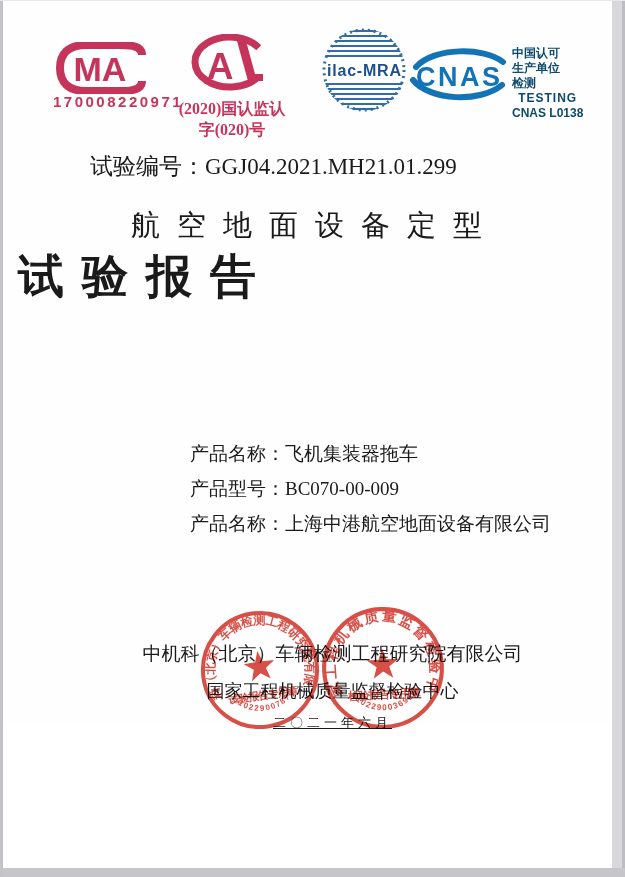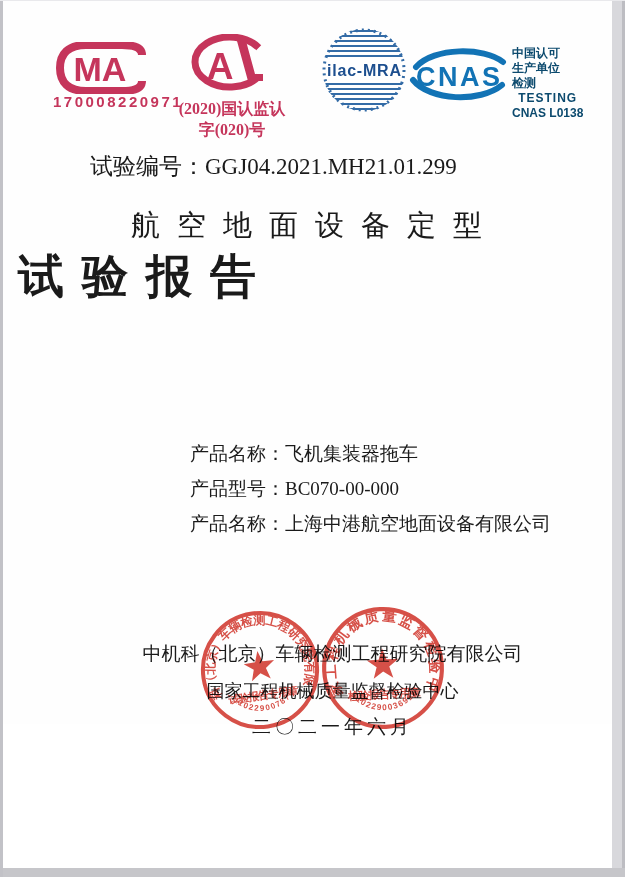--- a/index.html
+++ b/index.html
@@ -32,21 +32,21 @@
   .title2{position:absolute;left:0;top:246px;width:613px;text-align:left;
      font-family:"Liberation Sans","DejaVu Sans",sans-serif;font-weight:700;
      font-size:46px;letter-spacing:18px;padding-left:18px;box-sizing:border-box;}
   .product{position:absolute;left:190px;top:436px;font-size:19px;line-height:35px;}
   .product div{white-space:nowrap;}
 
   
   .footer{position:absolute;left:40px;top:641px;width:585px;text-align:center;}
   .footer .org1{font-size:19px;margin-bottom:12px;white-space:nowrap;}
   .footer .org2{font-size:18px;margin-bottom:11px;white-space:nowrap;}
-  .footer .date{font-size:19px;letter-spacing:4px;}
+  .footer .date{font-size:13px;letter-spacing:4px;text-decoration:underline;}
 
   
   .stamp{position:absolute;color:#d2382e;opacity:.88;mix-blend-mode:multiply;}
   .stamp-left{left:198px;top:608px;width:124px;height:124px;transform:rotate(-8deg);}
   .stamp-right{left:319px;top:604px;width:128px;height:128px;transform:rotate(-3deg);}
   .stamp text{fill:currentColor;font-family:"Liberation Sans","DejaVu Sans",sans-serif;}
   .ringtext{font-size:19.5px;font-weight:bold;}
   .ringtext-r{font-size:22.5px;font-weight:bold;}
   .sealtitle{font-size:17.5px;font-weight:bold;}
   .sealnum{font-size:13px;font-weight:bold;letter-spacing:1px;}
@@ -101,21 +101,21 @@
 
   <div class="report-no">
     <span>试验编号：</span><span>GGJ04.2021.MH21.01.299</span>
   </div>
 
   <div class="title1">航空地面设备定型</div>
   <div class="title2">试验报告</div>
 
   <div class="product">
     <div><span>产品名称：</span><span>飞机集装器拖车</span></div>
-    <div><span>产品型号：</span><span>BC070-00-000</span></div>
+    <div><span>产品型号：</span><span>BC070-00-009</span></div>
     <div><span>产品名称：</span><span>上海中港航空地面设备有限公司</span></div>
   </div>
 
   <div class="footer">
     <div class="org1">中机科（北京）车辆检测工程研究院有限公司</div>
     <div class="org2">国家工程机械质量监督检验中心</div>
     <div class="date">二〇二一年六月</div>
   </div>
 
   <svg class="stamp stamp-left" viewBox="0 0 200 200">

